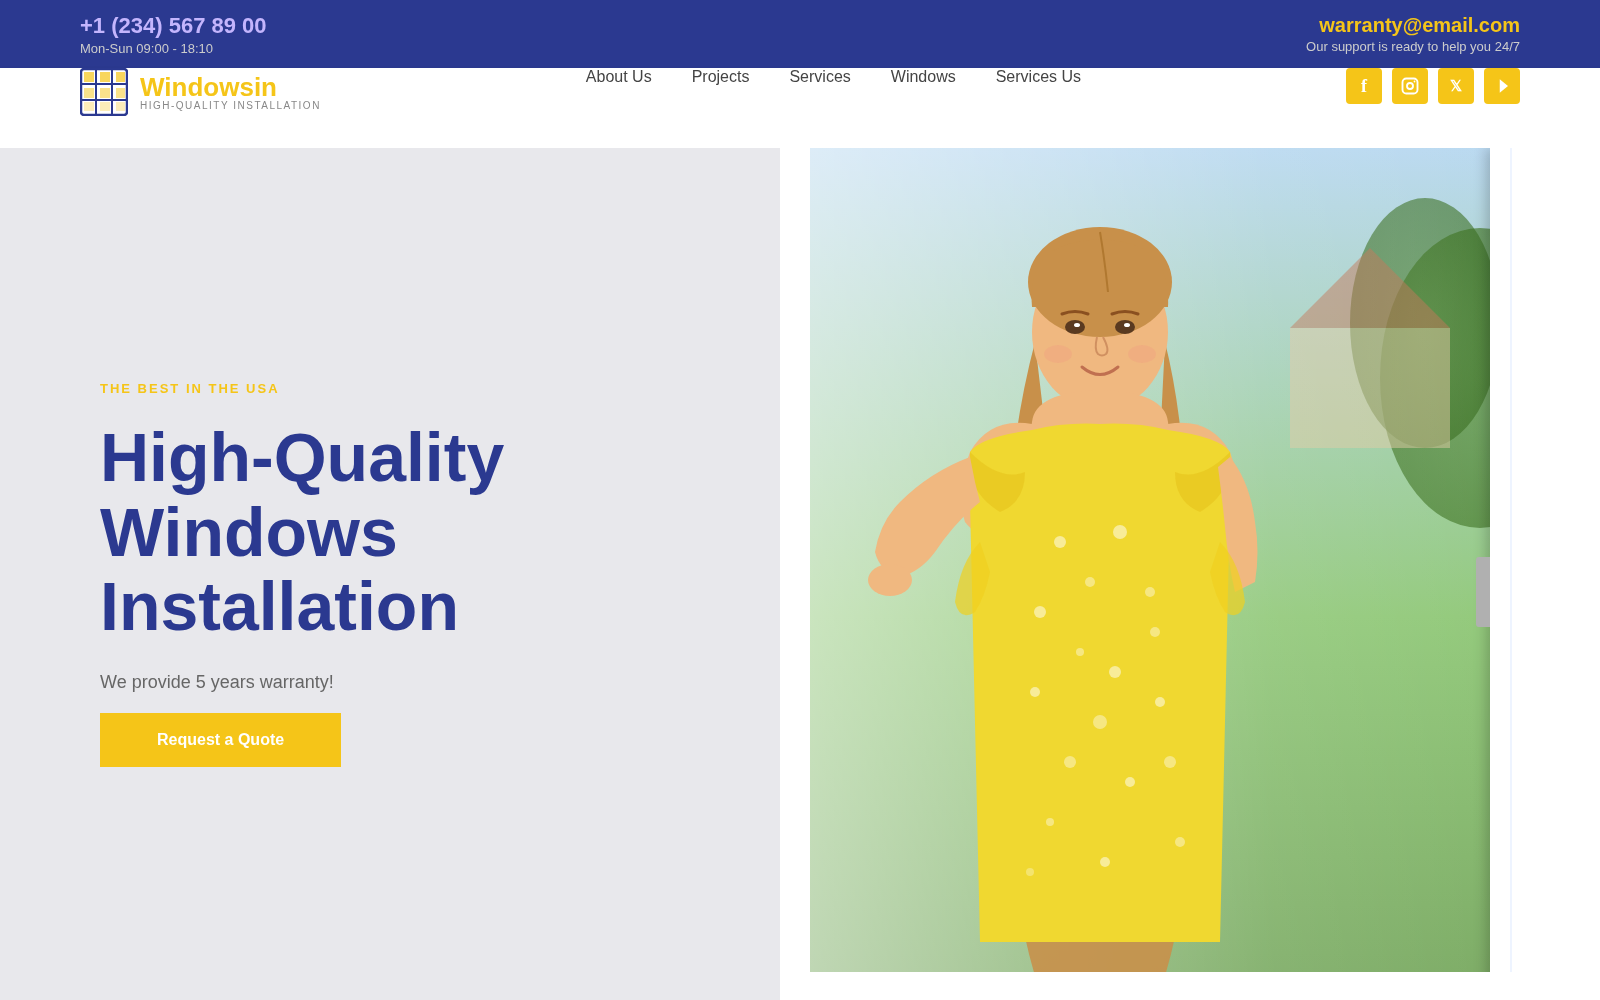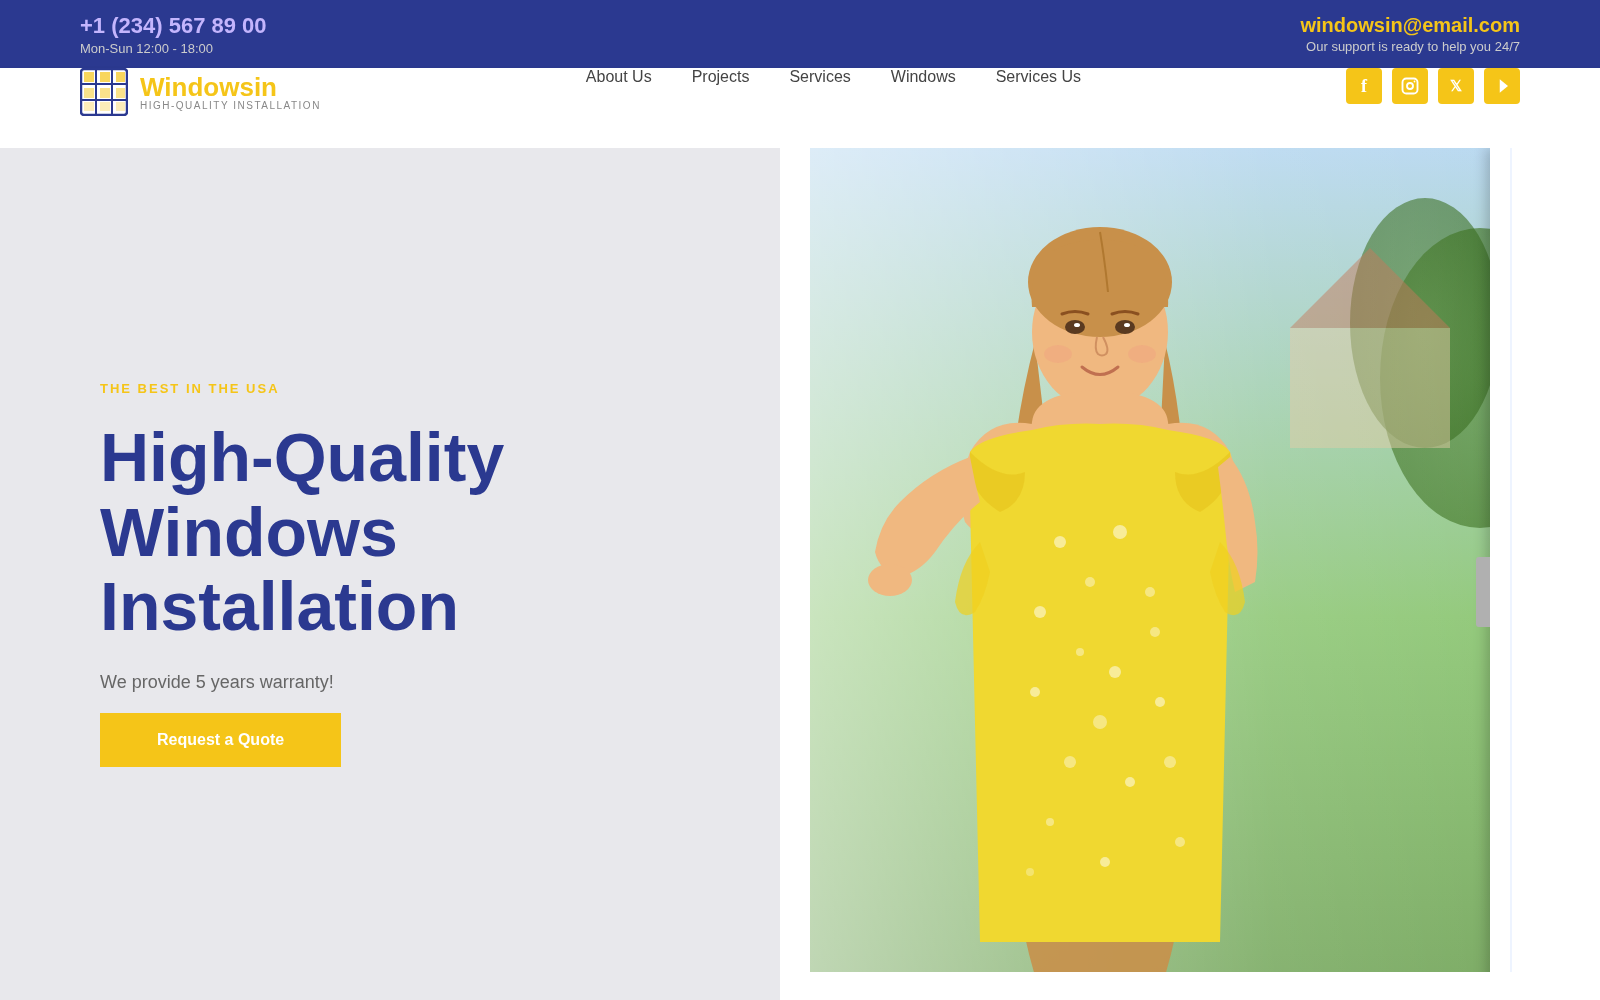--- a/index.html
+++ b/index.html
@@ -179,24 +179,24 @@
       height: 100%;
       overflow: hidden;
     }
   </style>
 </head>
 <body>
 
 <div class="top-bar">
   <div class="top-bar-left">
     <div class="phone">+1 (234) 567 89 00</div>
-    <div class="hours">Mon-Sun 12:00 - 18:00</div>
+    <div class="hours">Mon-Sun 09:00 - 18:10</div>
   </div>
   <div class="top-bar-right">
-    <div class="email">windowsin@email.com</div>
+    <div class="email">warranty@email.com</div>
     <div class="support">Our support is ready to help you 24/7</div>
   </div>
 </div>
 
 <header class="header">
 
   <a class="logo-area" href="#">
     <svg class="logo-icon" viewBox="0 0 48 48" xmlns="http://www.w3.org/2000/svg">
       <rect x="1" y="1" width="46" height="46" rx="3" fill="none" stroke="#2b3990" stroke-width="2.5"></rect>
       <line x1="16" y1="1" x2="16" y2="47" stroke="#2b3990" stroke-width="2"></line>

